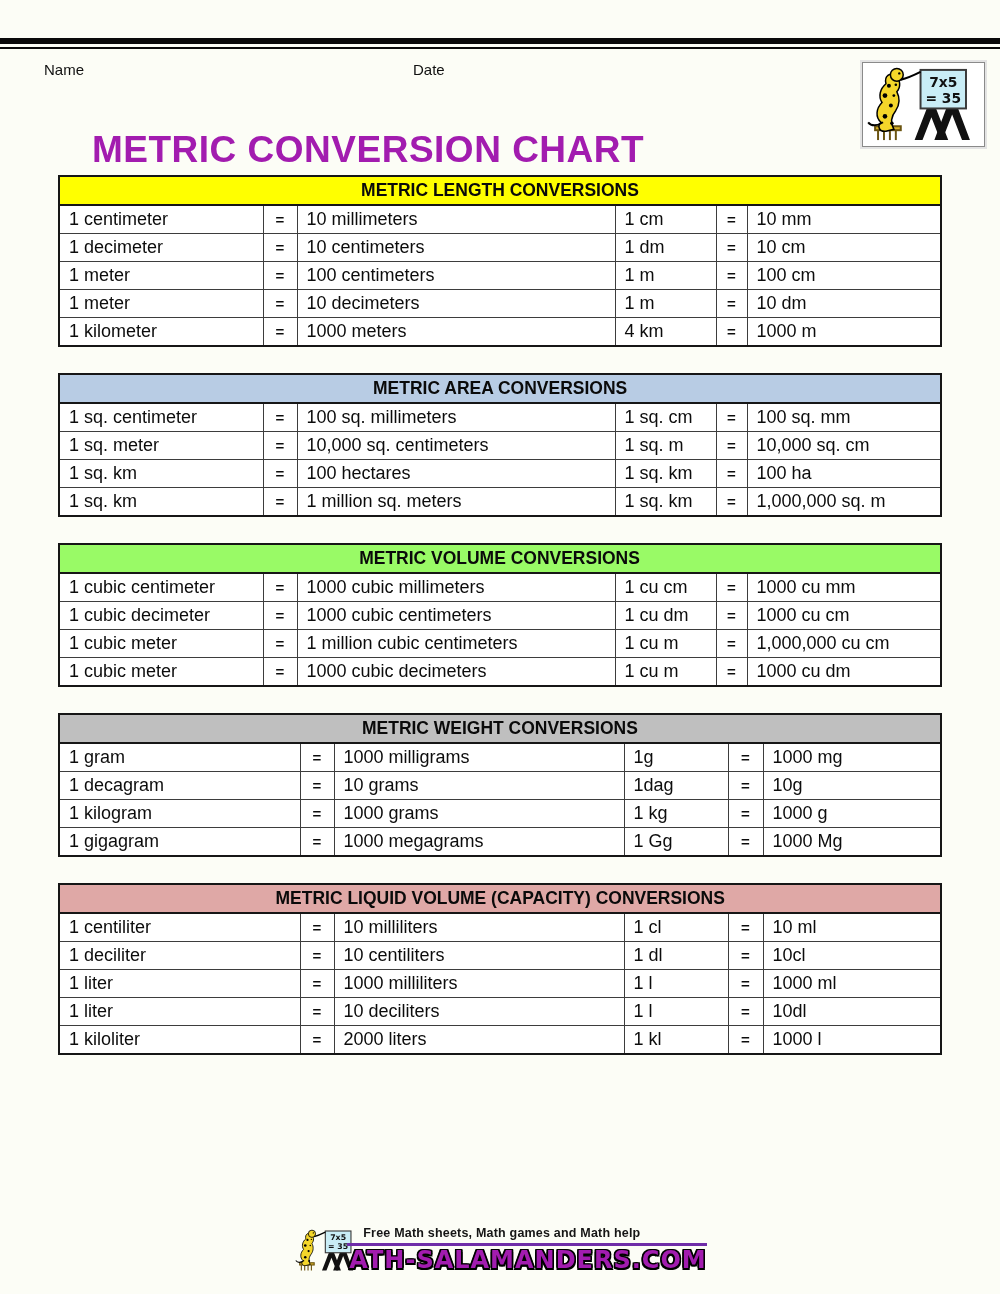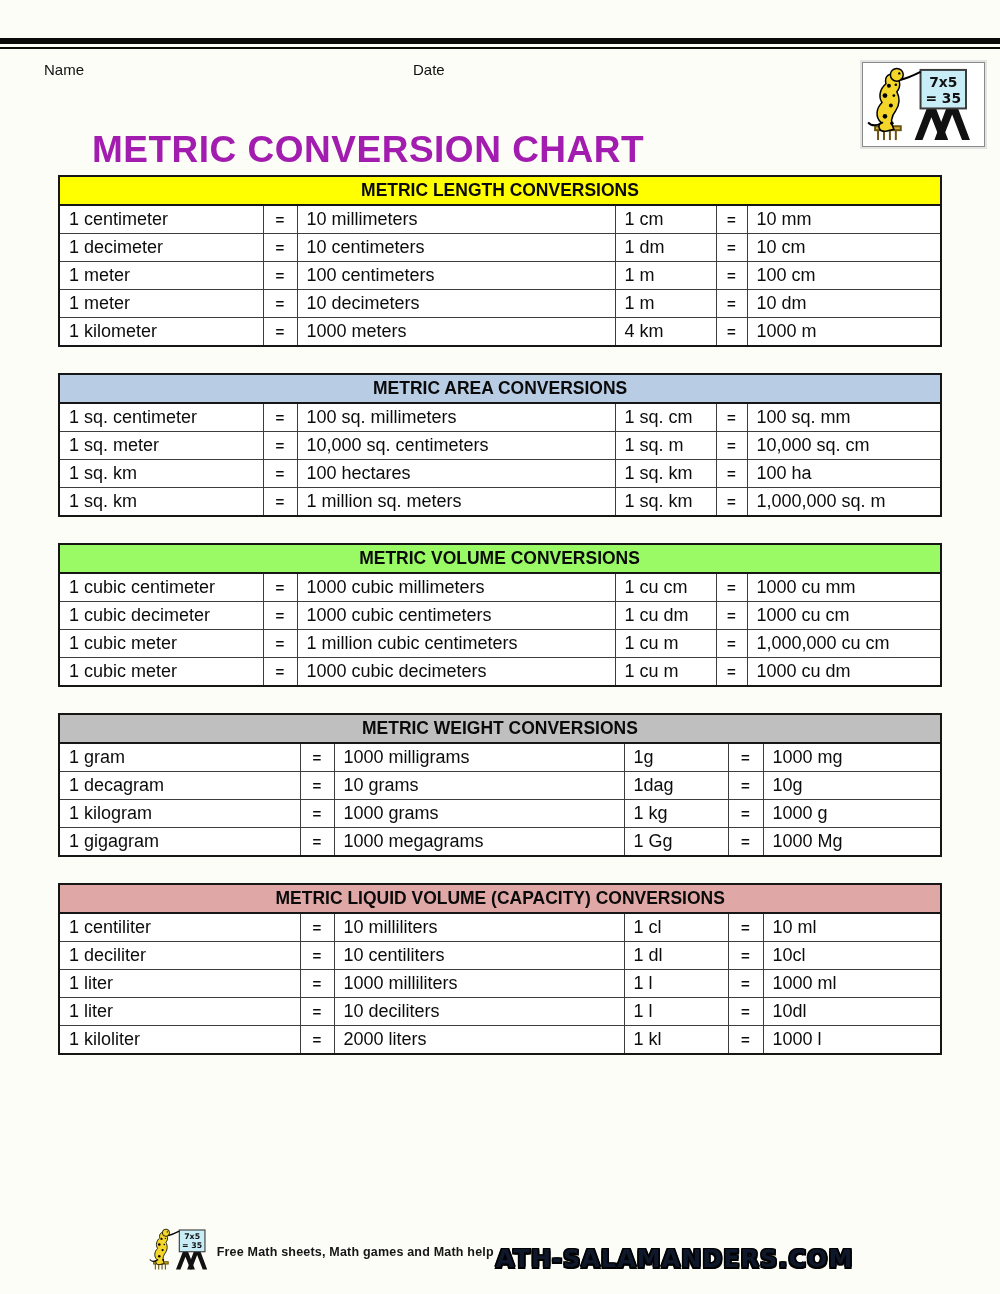--- a/index.html
+++ b/index.html
@@ -44,27 +44,27 @@
   
   .cols-a .c1{width:204px}.cols-a .c2{width:34px}.cols-a .c3{width:318px}
   .cols-a .c4{width:101px}.cols-a .c5{width:31px}.cols-a .c6{width:194px}
   
   .cols-b .c1{width:241px}.cols-b .c2{width:34px}.cols-b .c3{width:290px}
   .cols-b .c4{width:104px}.cols-b .c5{width:35px}.cols-b .c6{width:178px}
 
   .footer{position:absolute;top:1226px;left:0;width:1000px;display:flex;justify-content:center;}
   .footer-inner{display:flex;align-items:flex-end;}
   .footer-sala{width:68px;height:47px;margin-right:-14px;}
-  .footer-text{display:flex;flex-direction:row;}
+  .footer-text{display:flex;flex-direction:column;}
   .tagline{font-size:12.5px;font-weight:bold;color:#151515;padding-left:16px;letter-spacing:0.2px;}
   .purple-line{height:3px;background:#6f2da8;margin-top:3px;}
   .wordmark{display:flex;align-items:baseline;margin-top:0px;padding-left:2px;}
   .site-text{
     font-family:"DejaVu Sans", sans-serif;font-size:24px;font-weight:bold;
-    color:#0f172a;letter-spacing:1px;white-space:nowrap;
+    color:#a21caf;letter-spacing:1px;white-space:nowrap;
     text-shadow:-1.5px -1.5px 0 #000,1.5px -1.5px 0 #000,-1.5px 1.5px 0 #000,
                  1.5px 1.5px 0 #000,-1.5px 0 0 #000,1.5px 0 0 #000,
                  0 -1.5px 0 #000,0 1.5px 0 #000;
   }
   .hidden-defs{position:absolute;width:0;height:0;overflow:hidden;}
 </style>
 </head>
 <body>
 
 <svg class="hidden-defs" aria-hidden="true">

